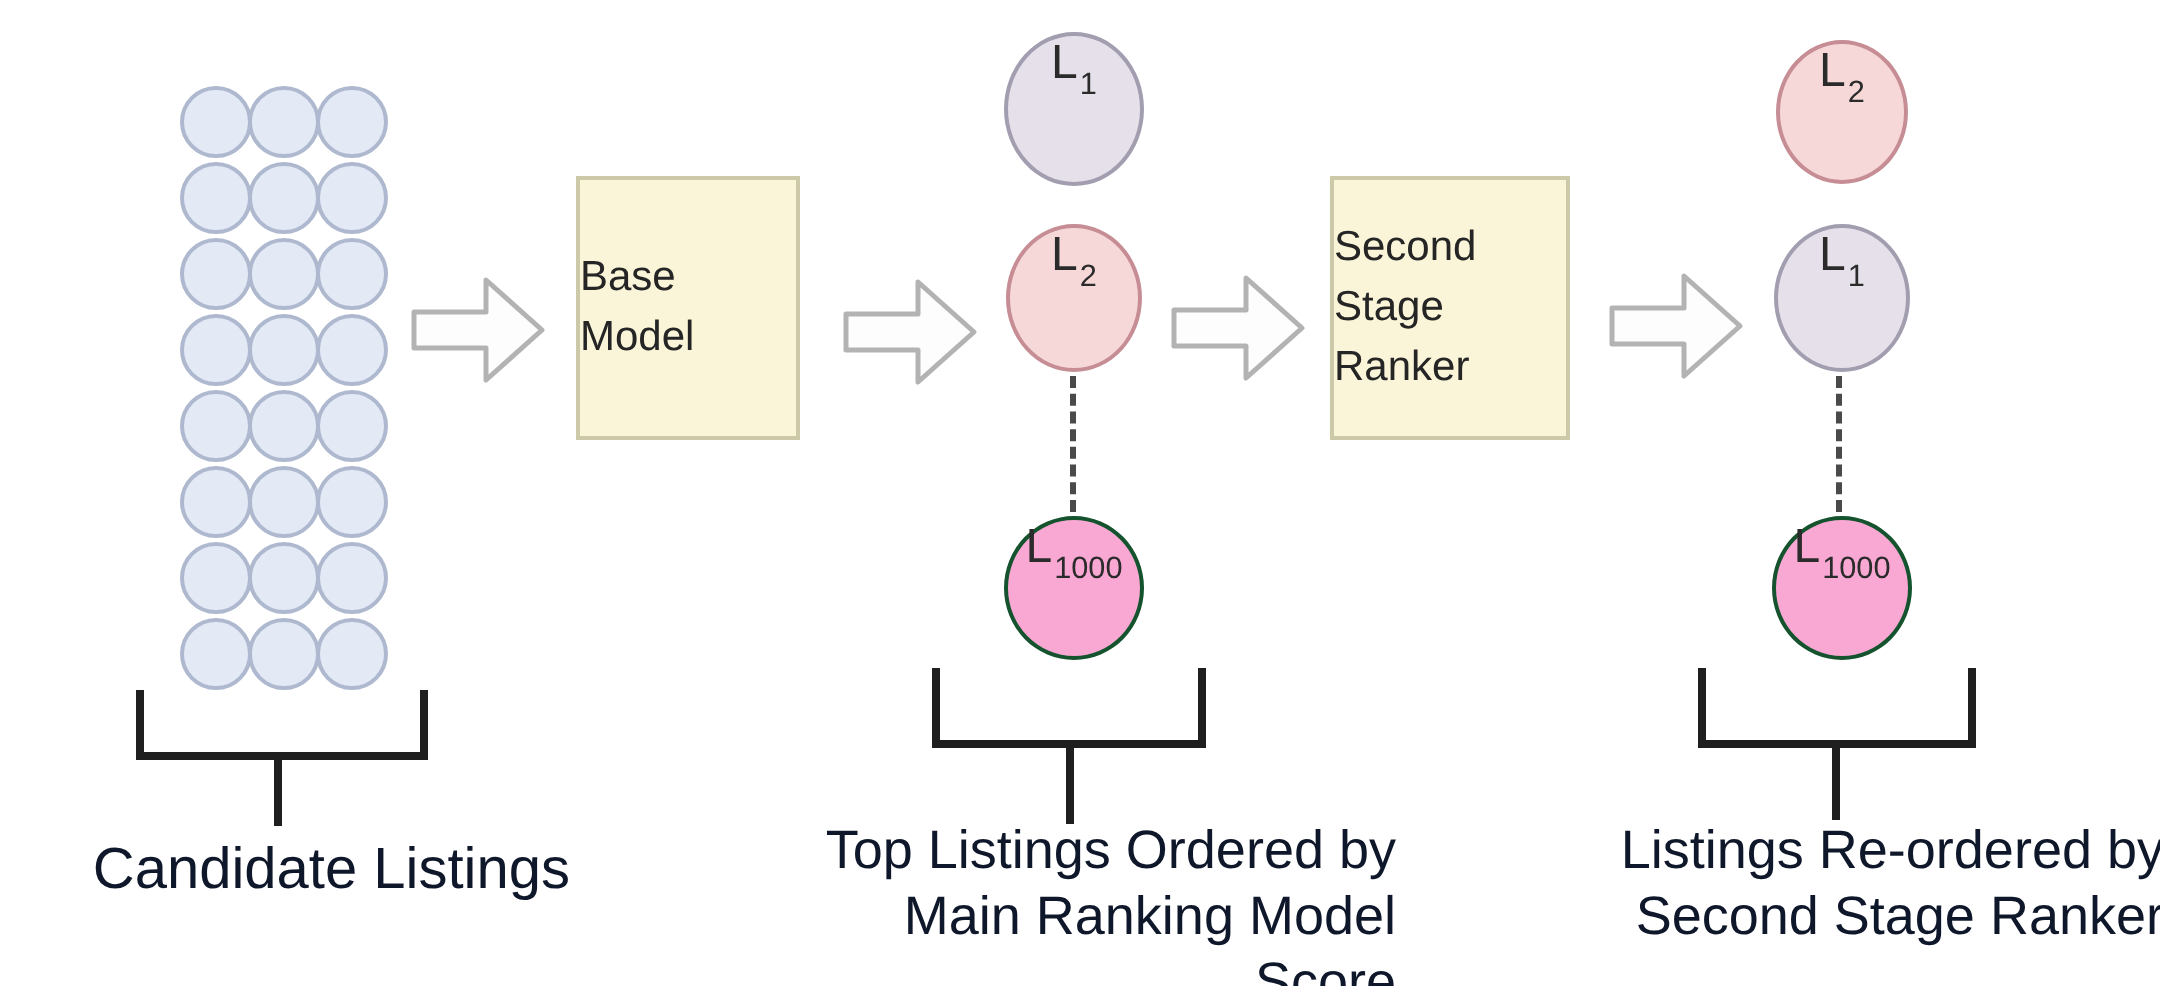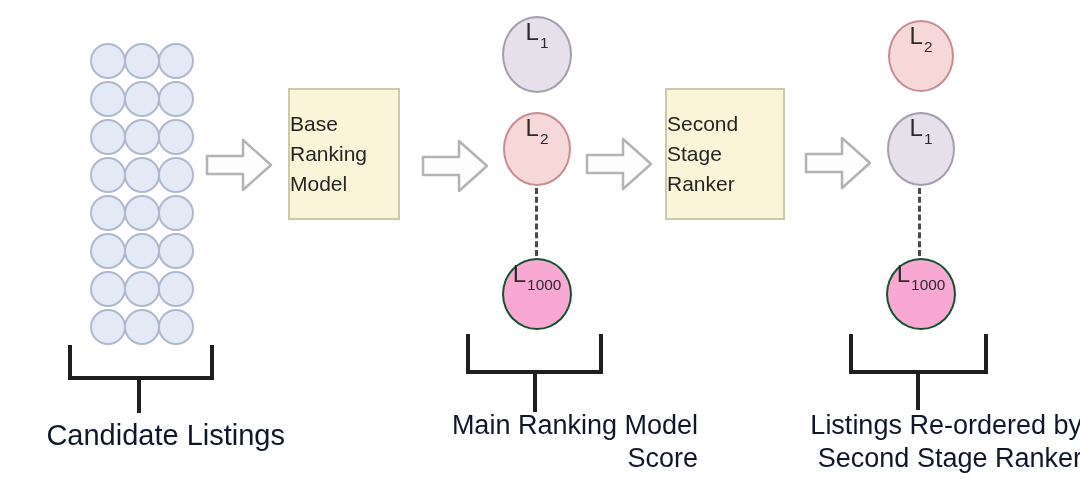--- a/index.html
+++ b/index.html
@@ -120,21 +120,20 @@
   </svg>
   <svg class="flow-arrow" style="left:585px;top:135px" width="68" height="58" viewBox="0 0 68 58">
     <polygon points="2,20 38,20 38,4 66,29 38,54 38,38 2,38" fill="#fdfdfd" stroke="#b3b3b3" stroke-width="2.5" stroke-linejoin="round"></polygon>
   </svg>
   <svg class="flow-arrow" style="left:804px;top:134px" width="68" height="58" viewBox="0 0 68 58">
     <polygon points="2,20 38,20 38,4 66,29 38,54 38,38 2,38" fill="#fdfdfd" stroke="#b3b3b3" stroke-width="2.5" stroke-linejoin="round"></polygon>
   </svg>
 
   <div class="pbox box-base">
     <div class="bline">Base</div>
-    <div class="bline">Ranking</div>
     <div class="bline">Model</div>
   </div>
 
   <div class="pbox box-second">
     <div class="bline">Second</div>
     <div class="bline">Stage</div>
     <div class="bline">Ranker</div>
   </div>
 
   <div class="node fill-lavender m-c1">
@@ -161,20 +160,21 @@
 
   <div class="bracket bk-left"></div>
   <div class="bracket-stem bk-left-stem"></div>
   <div class="bracket bk-mid"></div>
   <div class="bracket-stem bk-mid-stem"></div>
   <div class="bracket bk-right"></div>
   <div class="bracket-stem bk-right-stem"></div>
 
   <div class="caption cap-cand">Candidate Listings</div>
   <div class="caption cap-mid">
+    <div>Top Listings Ordered by</div>
     <div>Main Ranking Model Score</div>
   </div>
   <div class="caption cap-right">
     <div>Listings Re-ordered by</div>
     <div>Second Stage Ranker</div>
   </div>
 
 </div>
 
 </body></html>

